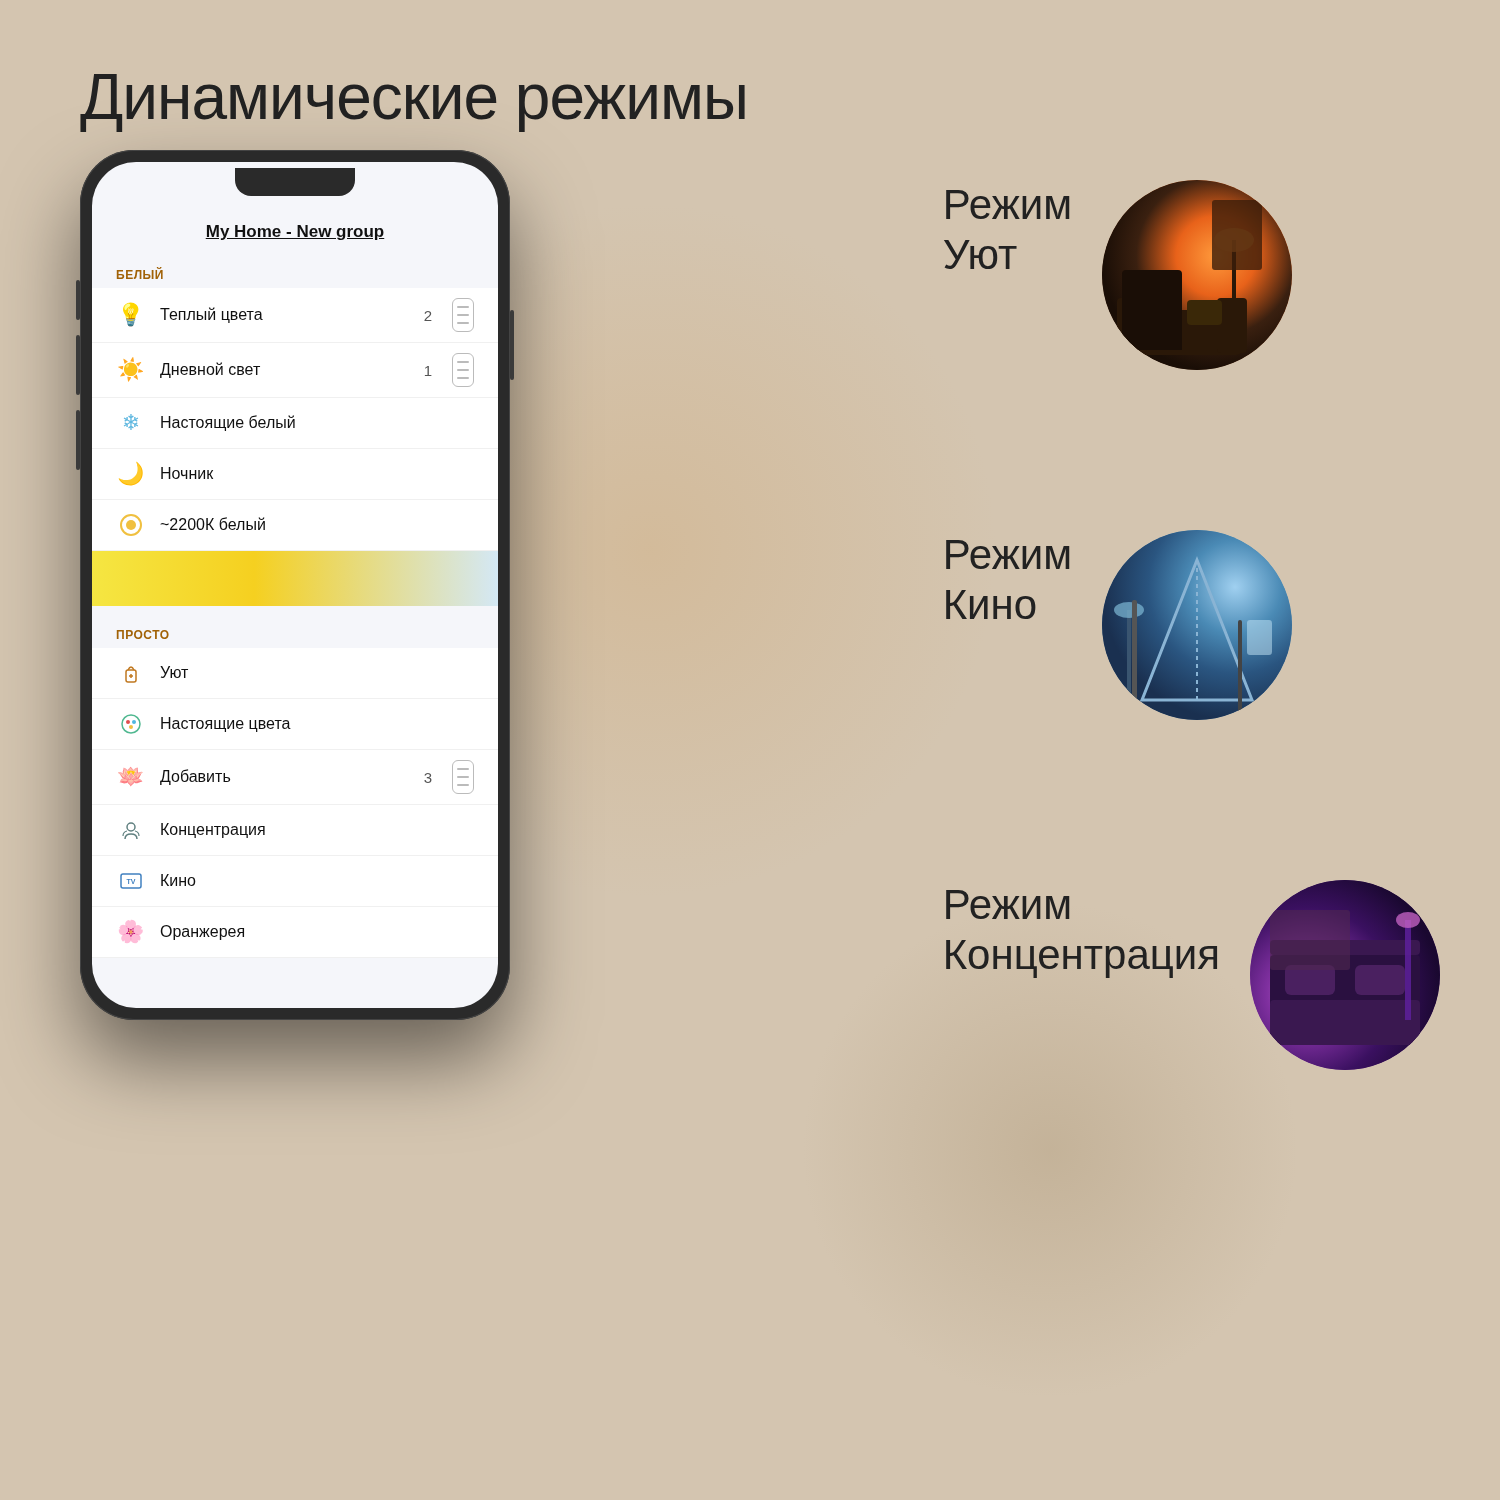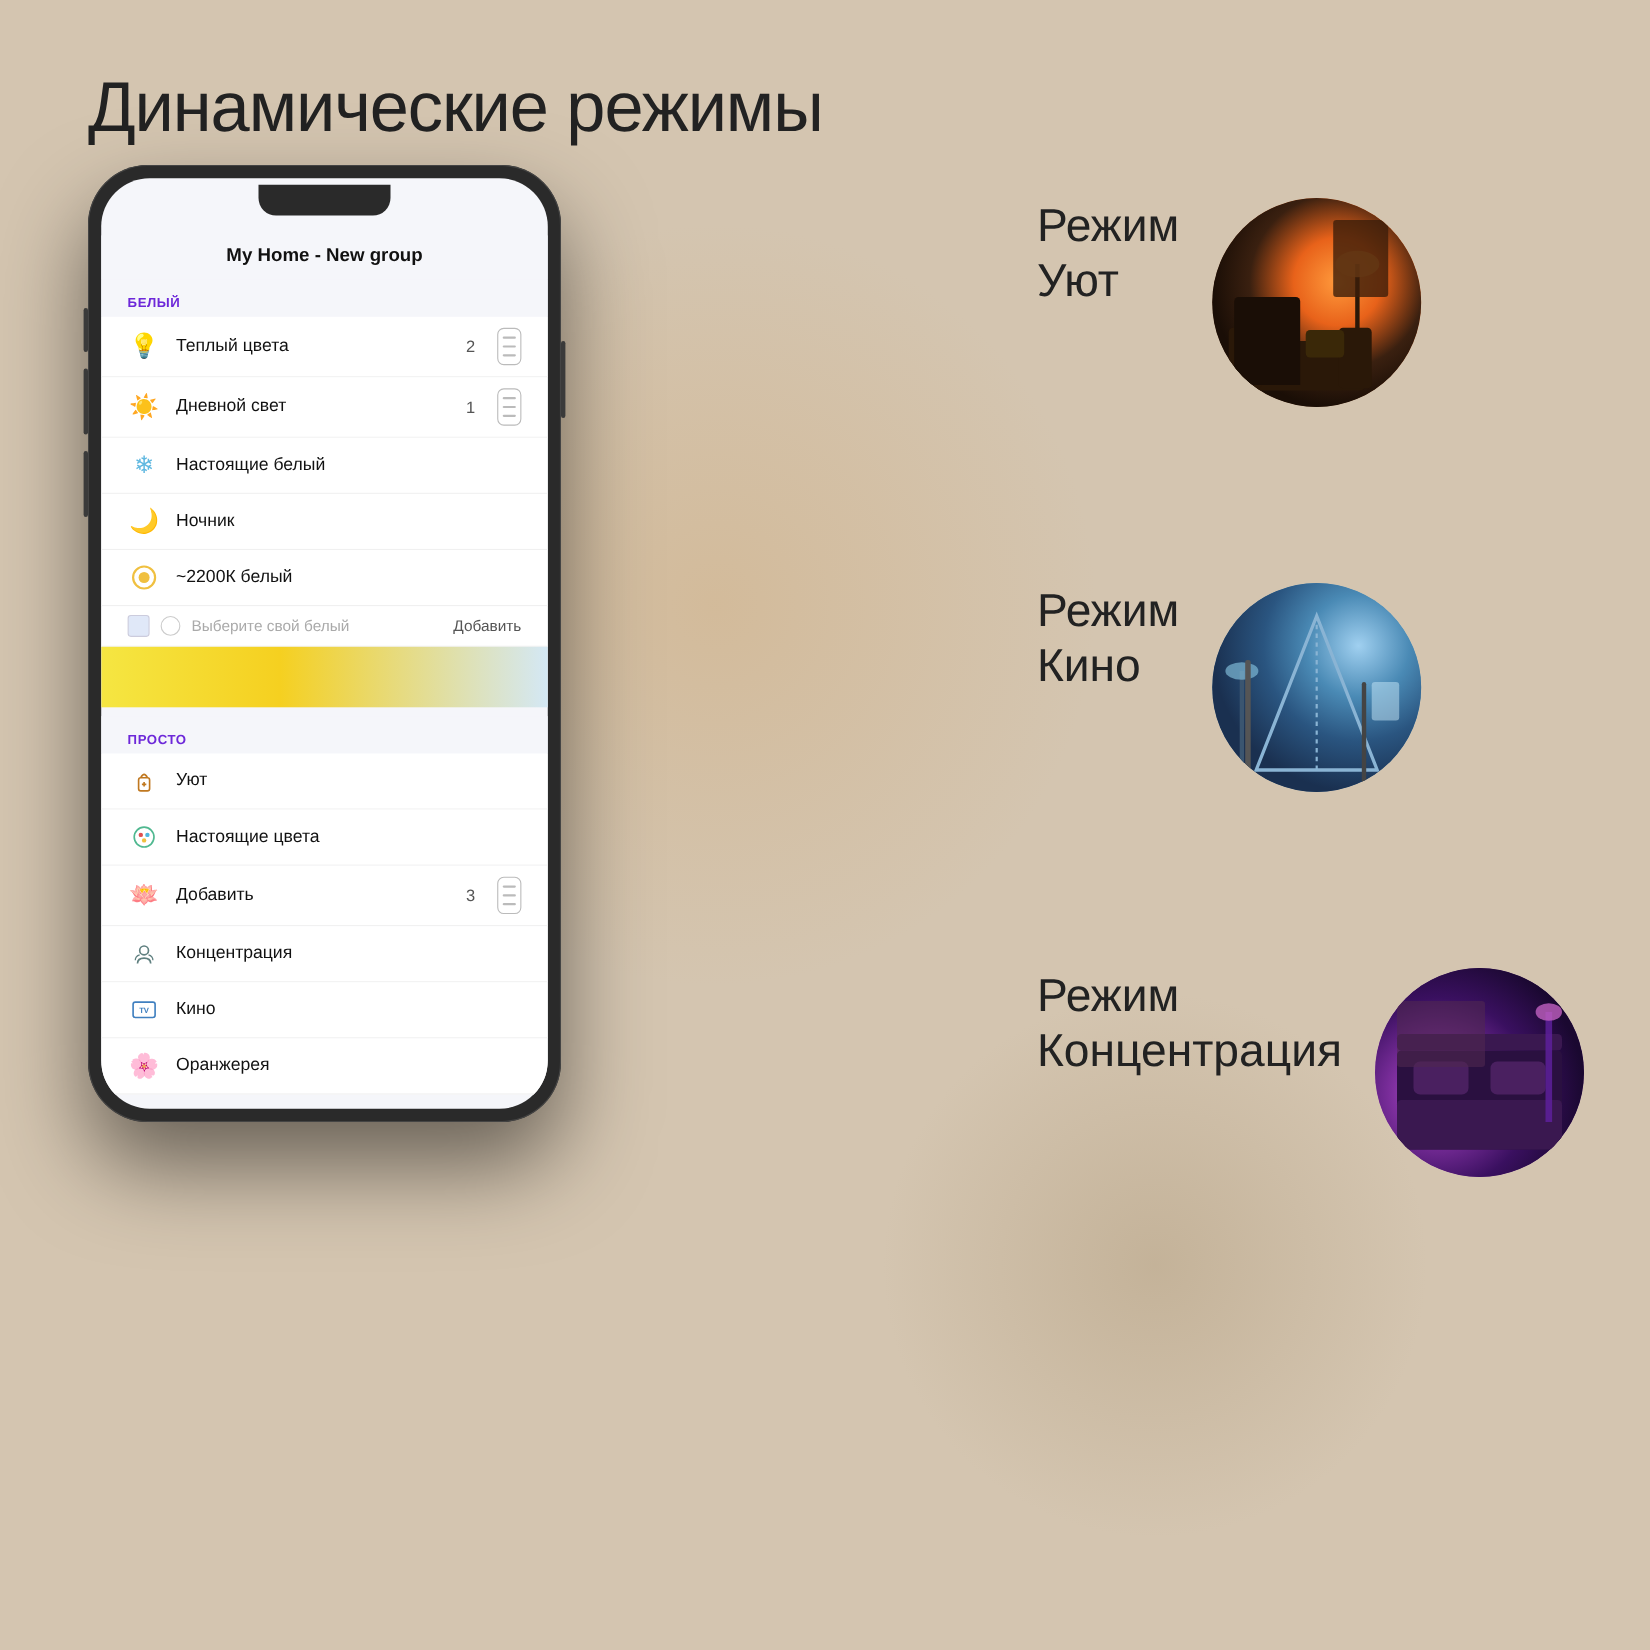--- a/index.html
+++ b/index.html
@@ -119,25 +119,26 @@
       height: 100%;
       overflow: hidden;
     }
     .screen-header {
       text-align: center;
       font-size: 17px;
       font-weight: 600;
       color: #111;
       padding: 8px 20px 12px;
       background: #f5f6fa;
+      text-decoration: underline;
     }
     .section-label {
       font-size: 12px;
       font-weight: 600;
-      color: #6d28d9;
+      color: #a16207;
       letter-spacing: 0.5px;
       padding: 14px 24px 6px;
       text-transform: uppercase;
     }
     .menu-item {
       display: flex;
       align-items: center;
       padding: 10px 24px;
       background: white;
       border-bottom: 1px solid #f0f0f0;
@@ -382,26 +383,20 @@
           <div class="menu-item">
             <div class="menu-item-icon">
               <svg width="24" height="24" viewBox="0 0 24 24">
                 <circle cx="12" cy="12" r="10" fill="none" stroke="#f0c040" stroke-width="2"></circle>
                 <circle cx="12" cy="12" r="5" fill="#f0c040"></circle>
               </svg>
             </div>
             <span class="menu-item-label">~2200К белый</span>
           </div>
 
-          <div class="color-picker-row">
-            <div class="color-swatch-small"></div>
-            <div class="color-circle-small"></div>
-            <span class="picker-placeholder">Выберите свой белый</span>
-            <span class="picker-add">Добавить</span>
-          </div>
 
           <div class="color-gradient-bar"></div>
 
         </div>
 
         <div class="section-label menu-section-bg" style="margin-top:8px;">ПРОСТО</div>
 
         <div>
 
           <div class="menu-item">

